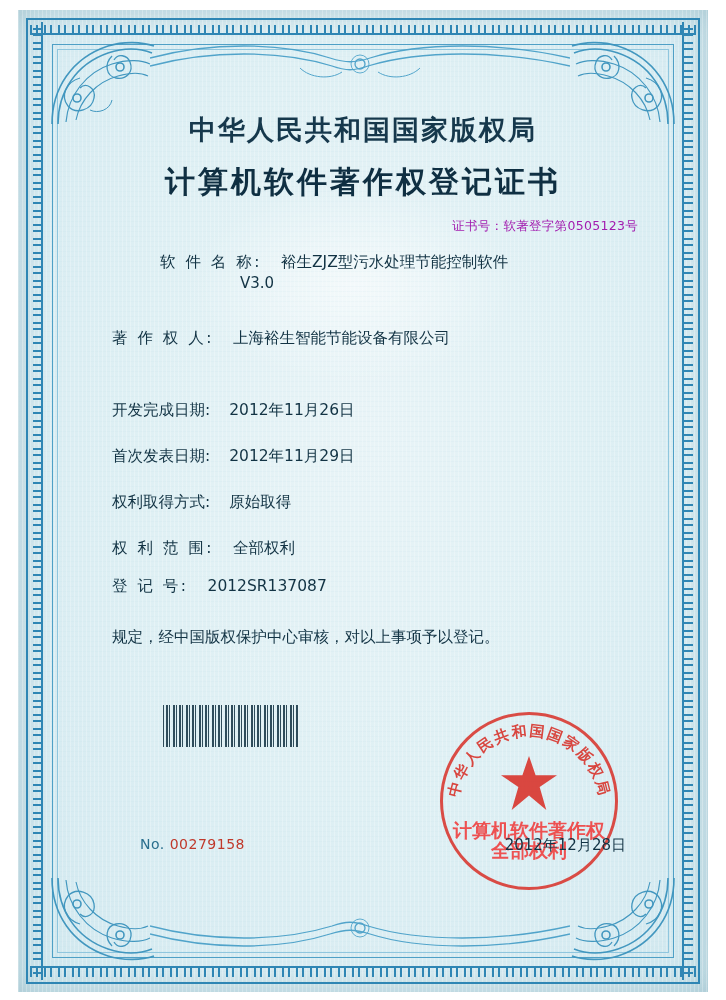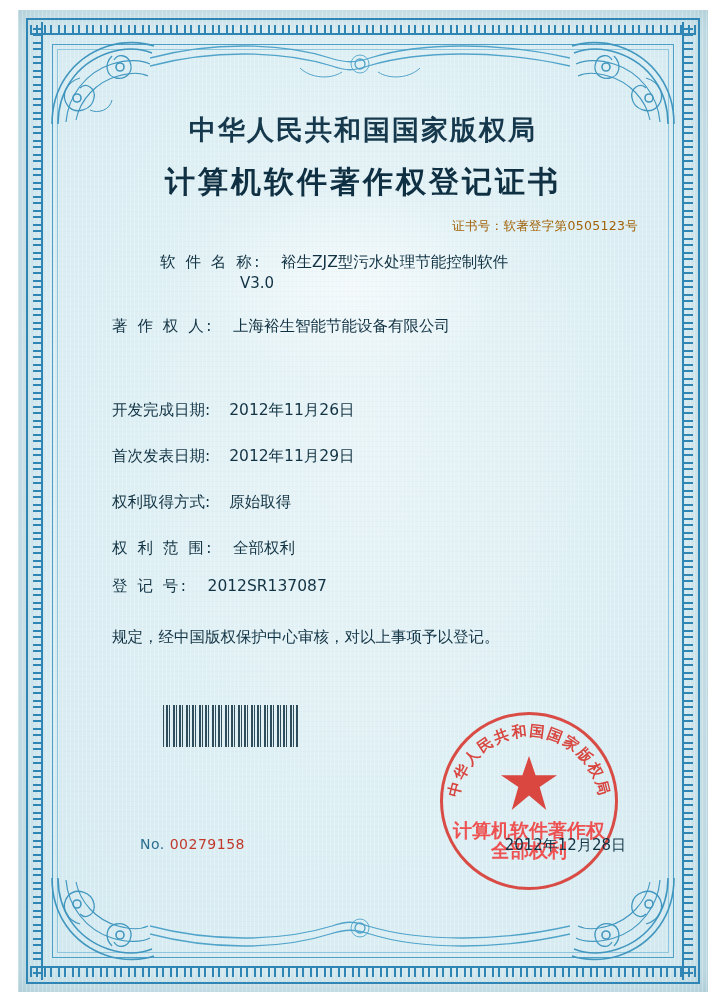--- a/index.html
+++ b/index.html
@@ -180,21 +180,21 @@
     font-size: 30px;
     font-weight: bold;
     color: #0f2f42;
     letter-spacing: 3px;
   }
   .cert-no {
     position: absolute;
     right: 88px;
     top: 218px;
     font-size: 12.5px;
-    color: #a16207;
+    color: #a21caf;
     font-family: "DejaVu Sans", "Liberation Sans", sans-serif;
     letter-spacing: .3px;
   }
 
   
   .field {
     position: absolute;
     left: 112px;
     font-size: 15.5px;
     color: #123344;
@@ -206,21 +206,21 @@
     color: #123344;
   }
   .field .val {
     display: inline-block;
     color: #123344;
   }
   .lab-sp2 { letter-spacing: 2.5px; }
 
   .f-software { top: 252px; margin-left: 48px; }
   .f-software-v { top: 274px; left: 240px; font-size: 15px; }
-  .f-owner    { top: 316px; text-align: right; }
+  .f-owner    { top: 328px; text-align: right; }
   .f-devdate  { top: 400px; }
   .f-pubdate  { top: 446px; }
   .f-acquire  { top: 492px; }
   .f-scope    { top: 538px; }
   .f-regno    { top: 576px; }
 
   .val-ind { margin-left: 14px; }
 
   
   .para {

